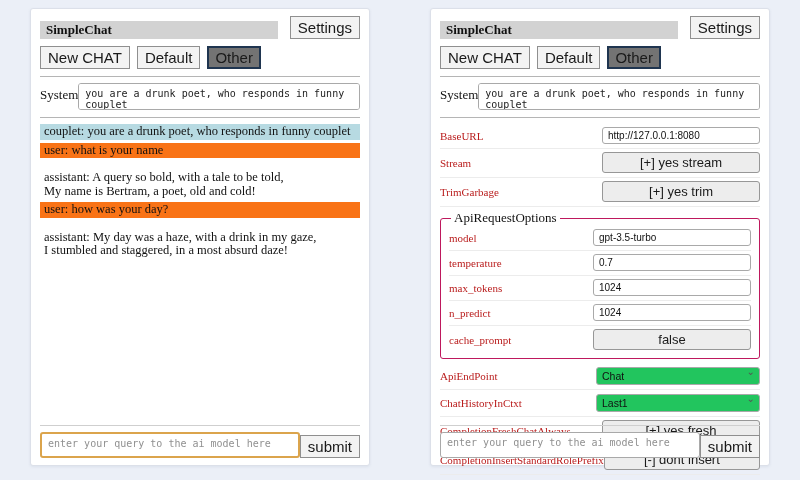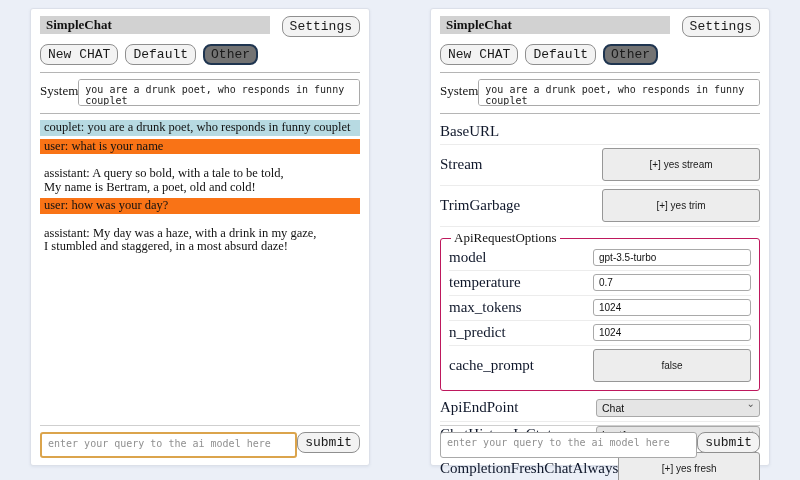--- a/index.html
+++ b/index.html
@@ -13,32 +13,32 @@
   .panel {
     position: relative;
     width: 340px; height: 458px;
     background: #ffffff;
     border: 1px solid #dce0e9;
     border-radius: 3px;
     padding: 7px 9px;
     box-shadow: 0 1px 3px rgba(40,60,100,0.08);
   }
   
-  .header { display: flex; gap: 12px; align-items: flex-start; }
+  .header { display: flex; gap: 12px; align-items: flex-end; }
   .titlebar {
     flex: 1; background: #d2d2d2;
     font-weight: bold; font-size: 13px;
     padding: 2px 6px; line-height: 14px; color: #111;
   }
   .btn {
-    font-family: Liberation Mono, monospace;
-    font-size: 13px; color: #1a1a1a;
+    font-family: Liberation Sans, sans-serif;
+    font-size: 15px; color: #1a1a1a;
     background: #f3f3f3;
     border: 1px solid #8f8f8f;
-    border-radius: 8px;
+    border-radius: 0;
     padding: 2px 7px;
     cursor: pointer;
     white-space: nowrap;
   }
   
   .tabs { display: flex; gap: 7px; margin-top: 7px; }
   .tab.active { background: #737373; border: 2px solid #1f3550; padding: 1px 6px; }
   hr.sep { border: none; border-top: 1px solid #b5b5b5; margin: 7px 0 6px; }
   
   .sysrow { display: flex; }
@@ -58,49 +58,49 @@
     font-size: 12.5px; line-height: 13.5px;
     padding: 1px 4px; margin-bottom: 3px;
     white-space: pre-line; color: #111;
   }
   .msg-system { background: #b7dae2; }
   .msg-user { background: #f97316; }
   .msg-assistant { background: transparent; margin-top: 12px; }
   
   .querybar { position: absolute; left: 9px; right: 9px; bottom: 7px; }
   .qline { border: none; border-top: 1px solid #cfcfcf; margin-bottom: 6px; }
-  .qrow { display: flex; align-items: flex-start; }
+  .qrow { display: flex; align-items: flex-end; }
   .qrow textarea { flex: 1; height: 26px; }
   .qrow textarea.focused { border: 2px solid #dba44c; }
   
   .setlist { margin-top: 2px; }
   .setrow {
     display: flex; justify-content: space-between; align-items: center;
     padding: 3px 0 4px; border-bottom: 1px solid #ececec;
   }
-  .setrow .lbl { font-size: 15px; color: #0f172a; }
+  .setrow .lbl { font-size: 11px; color: #b91c1c; }
   .ctrl-input {
     width: 158px; height: 17px;
     font-family: "Liberation Sans", sans-serif; font-size: 10px; color: #111;
     border: 1px solid #a9a9a9; border-radius: 3px; padding: 1px 5px;
   }
   .ctrl-input::placeholder { color: #9a9a9a; }
   .ctrl-btn {
     width: 158px;
-    font-family: "Liberation Sans", sans-serif; font-size: 10px; color: #1a1a1a;
+    font-family: "Liberation Sans", sans-serif; font-size: 13px; color: #1a1a1a;
     background: #ededed; border: 1px solid #979797; border-radius: 3px;
-    padding: 10px 0; text-align: center; cursor: pointer;
+    padding: 2px 0; text-align: center; cursor: pointer;
   }
   .selwrap { position: relative; width: 164px; }
   .selwrap select {
     width: 100%; height: 18px;
     appearance: none; -webkit-appearance: none;
     font-family: "Liberation Sans", sans-serif; font-size: 10.5px; color: #111;
     border: 1px solid #a9a9a9; border-radius: 3px;
-    padding: 1px 5px; background: #e5e5e5;
+    padding: 1px 5px; background: #22c55e;
   }
   .chev {
     position: absolute; right: 5px; top: 0px;
     font-size: 10px; color: #555; pointer-events: none;
     font-family: "DejaVu Sans", sans-serif;
   }
   fieldset {
     border: 1px solid #be185d; border-radius: 3px;
     margin: 3px 0 4px; padding: 0 8px 4px;
   }
@@ -159,20 +159,21 @@
     <hr class="sep">
     <div class="sysrow">
       <span class="lbl">System</span>
       <textarea spellcheck="false" style="">you are a drunk poet, who responds in funny couplet</textarea>
     </div>
     <hr class="sep">
 
     <div class="setlist">
       <div class="setrow">
         <span class="lbl">BaseURL</span>
+        <input class="ctrl-input" type="text" value="http://127.0.0.1:8080" style="">
       </div>
       <div class="setrow">
         <span class="lbl">Stream</span>
         <button class="ctrl-btn">[+] yes stream</button>
       </div>
       <div class="setrow">
         <span class="lbl">TrimGarbage</span>
         <button class="ctrl-btn">[+] yes trim</button>
       </div>
 

